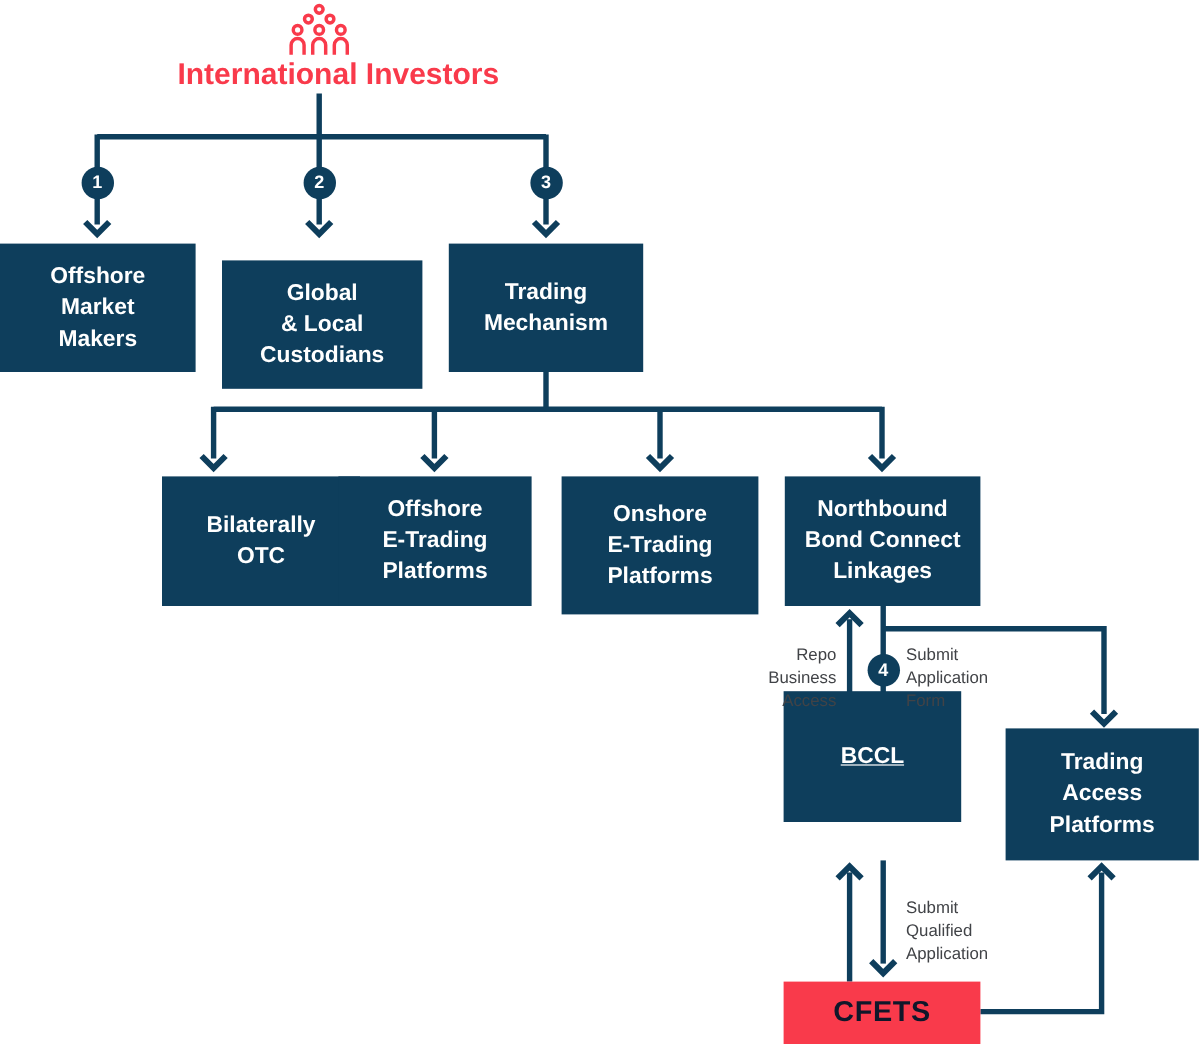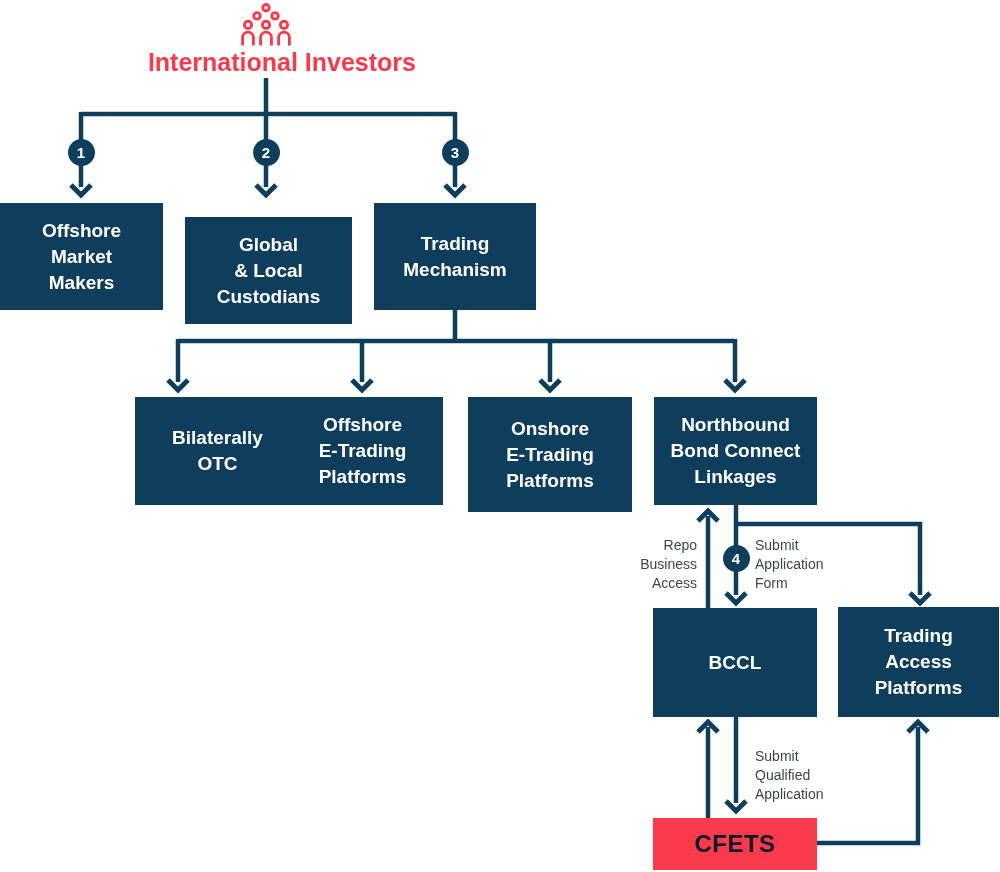--- a/index.html
+++ b/index.html
@@ -105,21 +105,21 @@
   <div class="nbox" style="left:282px;top:397px;width:161px;height:108px;">Offshore
 E-Trading
 Platforms</div>
   <div class="nbox" style="left:468px;top:397px;width:164px;height:115px;">Onshore
 E-Trading
 Platforms</div>
   <div class="nbox" style="left:654px;top:397px;width:163px;height:108px;">Northbound
 Bond Connect
 Linkages</div>
 
-  <div class="nbox" style="left:653px;top:608px;width:164px;height:109px;">BCCL</div>
+  <div class="nbox" style="left:653px;top:576px;width:148px;height:109px;text-decoration:underline;">BCCL</div>
   <div class="nbox" style="left:838px;top:607px;width:161px;height:110px;">Trading
 Access
 Platforms</div>
 
   <div class="rbox" style="left:653px;top:818px;width:164px;height:52px;">CFETS</div>
 
   <div class="flow-label right" style="left:597px;top:536px;width:100px;">Repo
 Business
 Access</div>
   <div class="flow-label" style="left:755px;top:536px;width:135px;">Submit

